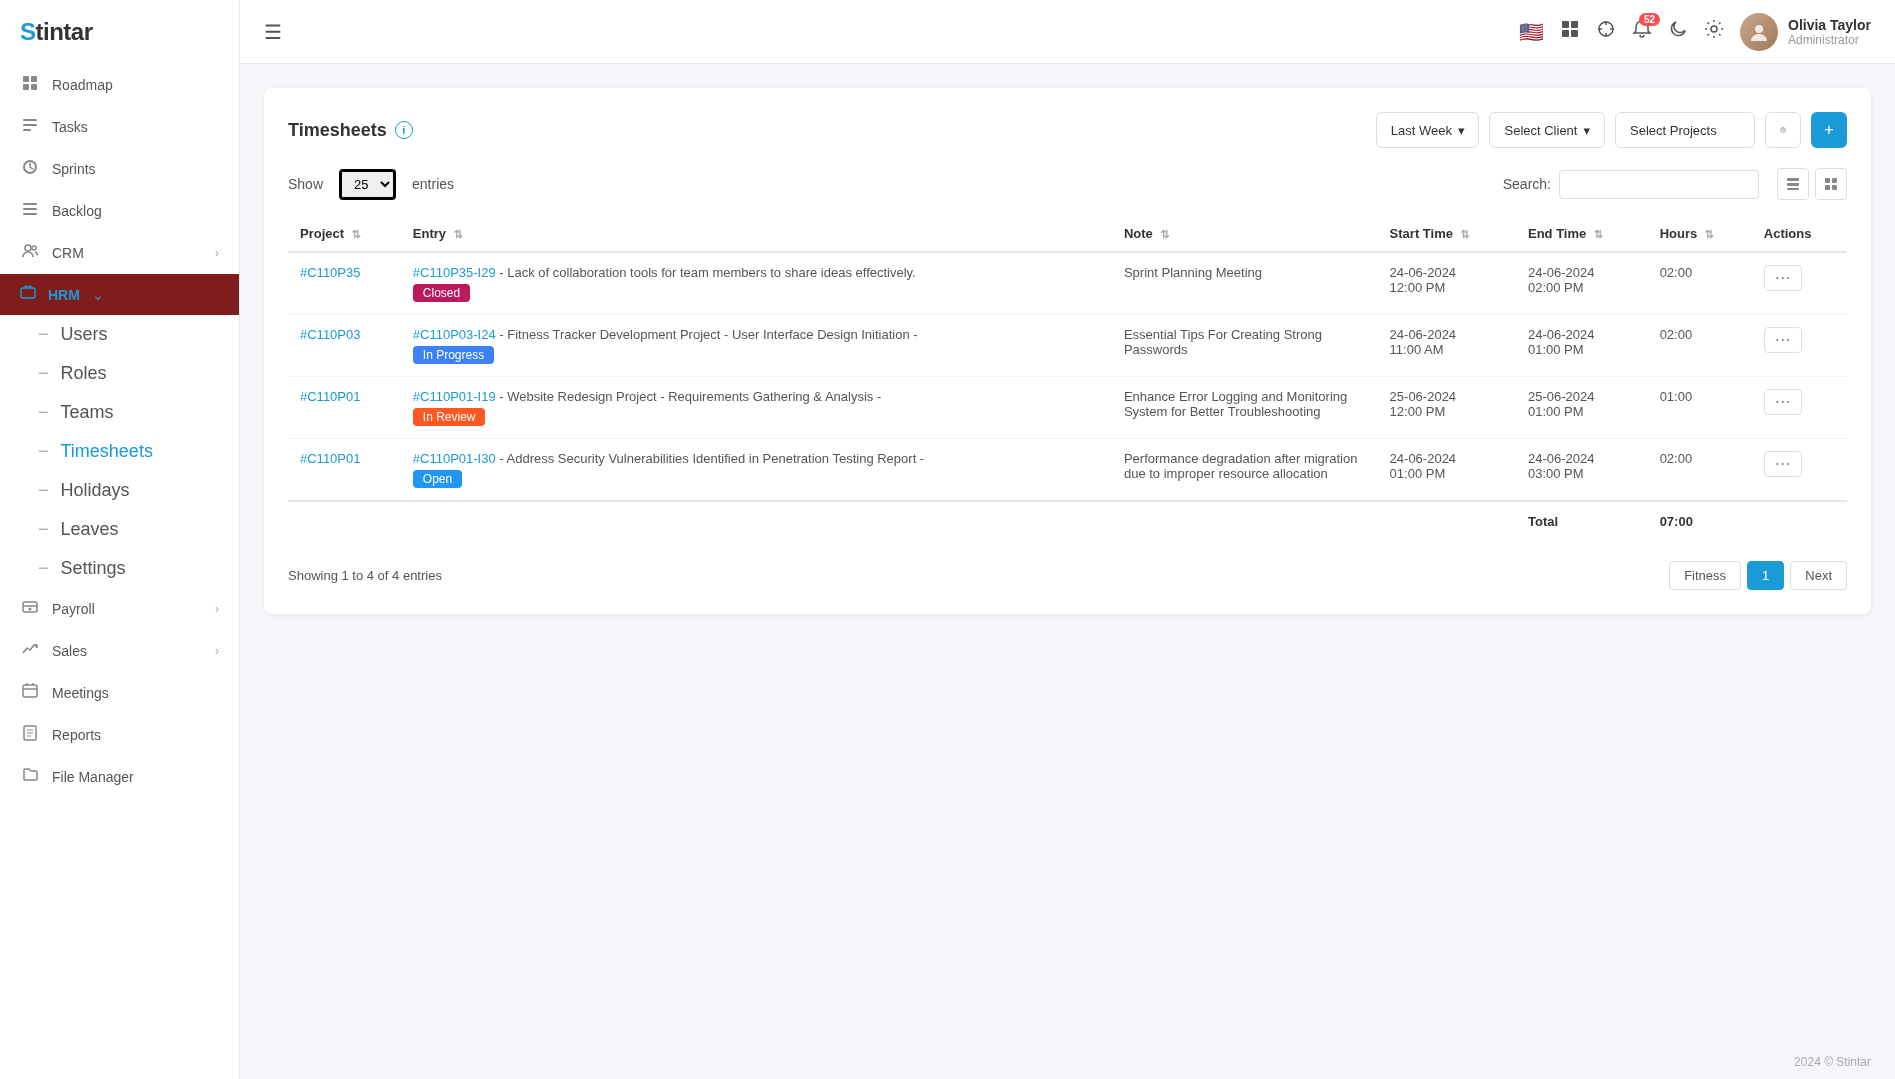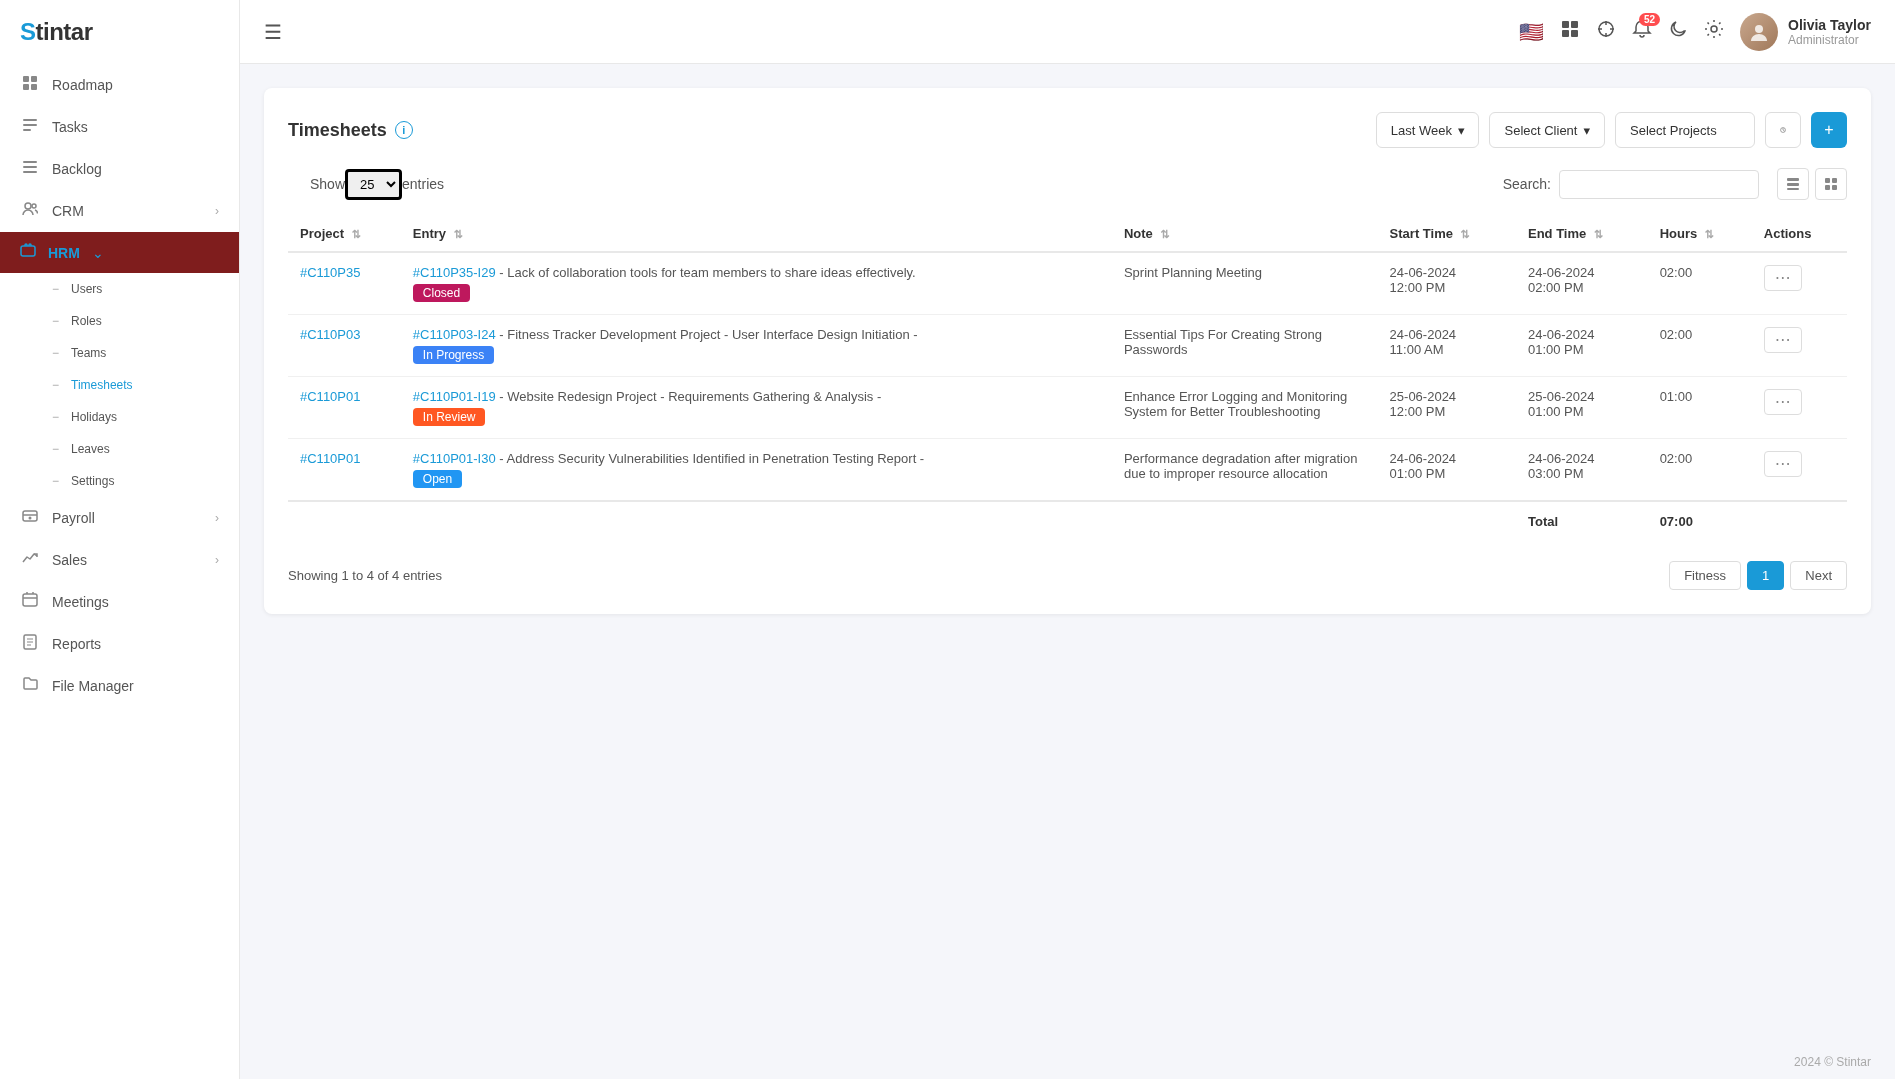--- a/index.html
+++ b/index.html
@@ -38,24 +38,24 @@
       gap: 12px;
       position: relative;
     }
     .nav-item .nav-arrow { margin-left: auto; font-size: 12px; color: #aaa; }
     .nav-item .nav-icon { font-size: 16px; width: 20px; text-align: center; }
 
     .sub-nav { background: #fff; }
     .sub-nav-item {
       display: flex;
       align-items: center;
-      padding: 9px 20px 9px 52px;
+      padding: 9px 20px 9px 38px;
       cursor: pointer;
       color: #555;
-      font-size: 12px;
+      font-size: 18px;
       gap: 8px;
     }
     .sub-nav-item.active { color: #1a9ad7; }
     .sub-nav-item::before { content: '−'; color: #aaa; margin-right: 4px; }
 
     .hrm-item {
       display: flex;
       align-items: center;
       padding: 11px 20px;
       cursor: pointer;
@@ -208,21 +208,21 @@
       color: #555;
     }
 
     
     .table-controls {
       display: flex;
       align-items: center;
       justify-content: space-between;
       margin-bottom: 16px;
     }
-    .show-entries { display: flex; align-items: center; gap: 0; color: #555; margin-left: 22px; }
+    .show-entries { display: flex; align-items: center; gap: 16px; color: #555; }
     .entries-select {
       border: 3px solid #000000;
       border-radius: 4px;
       padding: 4px 8px;
       font-size: 13px;
       cursor: pointer;
     }
     .search-box { display: flex; align-items: center; gap: 8px; }
     .search-label { color: #555; }
     .search-input {
@@ -349,20 +349,29 @@
       <span class="nav-icon">
         <svg width="16" height="16" viewBox="0 0 16 16">
             <rect x="1" y="2" width="14" height="2" rx="1" fill="#888"></rect>
             <rect x="1" y="7" width="14" height="2" rx="1" fill="#888"></rect>
             <rect x="1" y="12" width="8" height="2" rx="1" fill="#888"></rect>
           </svg>
       </span>
       <span>Tasks</span>
     </div>
 
+    <div class="nav-item">
+      <span class="nav-icon">
+        <svg width="16" height="16" viewBox="0 0 16 16">
+            <circle cx="8" cy="8" r="6" fill="none" stroke="#888" stroke-width="2"></circle>
+            <path d="M8 4v4l3 2" stroke="#888" stroke-width="1.5" fill="none" stroke-linecap="round"></path>
+          </svg>
+      </span>
+      <span>Sprints</span>
+    </div>
 
     <div class="nav-item">
       <span class="nav-icon">
         <svg width="16" height="16" viewBox="0 0 16 16">
             <rect x="1" y="2" width="14" height="2" rx="1" fill="#888"></rect>
             <rect x="1" y="7" width="14" height="2" rx="1" fill="#888"></rect>
             <rect x="1" y="12" width="14" height="2" rx="1" fill="#888"></rect>
           </svg>
       </span>
       <span>Backlog</span>

